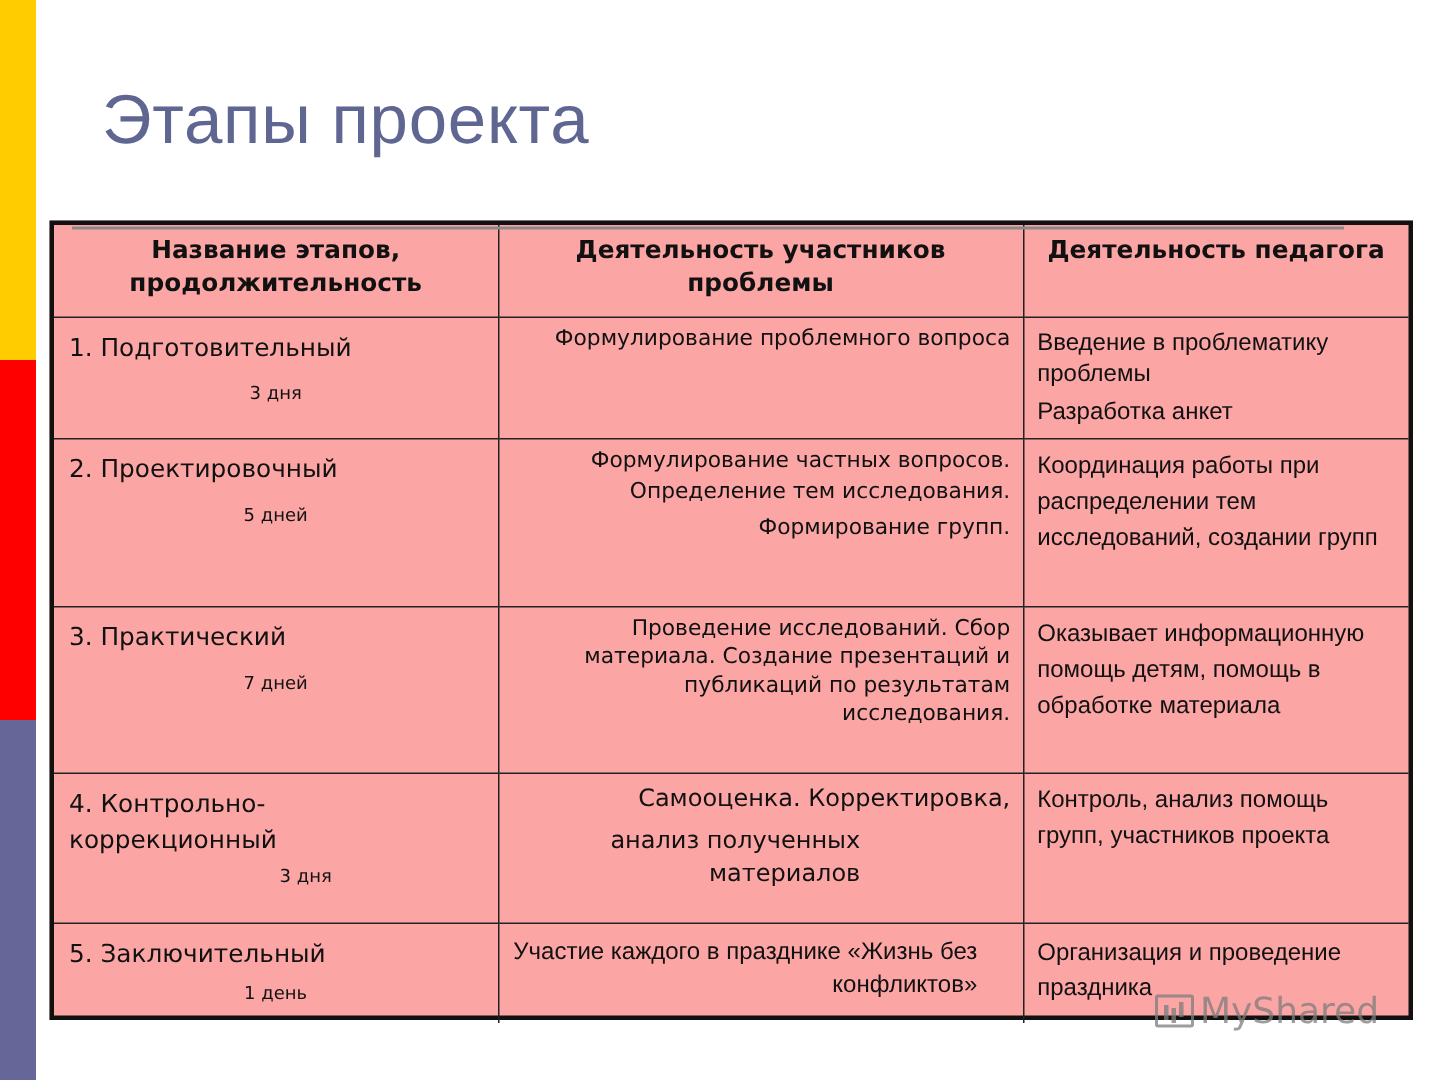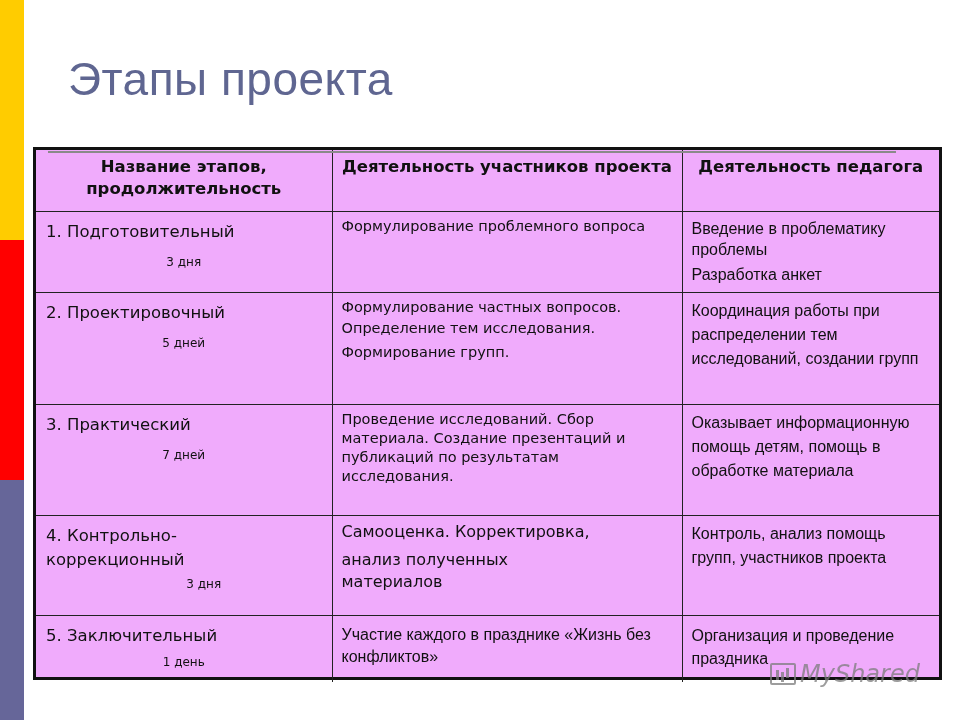--- a/index.html
+++ b/index.html
@@ -18,21 +18,21 @@
     font-family: Liberation Sans, sans-serif;
     font-size: 46px; color: #5f6691; letter-spacing: 0.5px;
   }
 
   .table-wrap {
     position: absolute; left: 33px; top: 147px;
     width: 909px; height: 533px;
     box-sizing: border-box;
     border: 3px solid #111;
     border-right-width: 3px;
-    background: #f0abfc;
+    background: #fca5a5;
   }
   .top-accent {
     position: absolute; left: 48px; top: 151px; width: 848px; height: 2px;
     background: #8a8a8a;
   }
   table {
     border-collapse: collapse; width: 100%; height: 100%;
     table-layout: fixed;
   }
   col.c1 { width: 296px; }
@@ -51,33 +51,33 @@
 
   th {
     font-family: "DejaVu Sans", sans-serif;
     font-weight: bold; font-size: 16.5px; line-height: 22px;
     text-align: center; padding-top: 6px; height: 55px;
   }
   .stage-name { display: block; padding: 8px 0 0 10px; font-size: 16.5px; line-height: 24px; }
   .stage-dur { display: block; text-align: center; font-size: 12px; line-height: 24px; padding-top: 6px; }
   .stage-dur.indent { padding-left: 40px; }
 
-  .part { padding: 5px 8px 0 9px; font-size: 14.5px; line-height: 19px; }
+  .part { padding: 5px 8px 0 9px; font-size: 14.5px; line-height: 19px; text-align: right; }
   .part p { margin: 0 0 5px 0; }
   .part.big { font-size: 16px; line-height: 22px; }
   .part.big p { margin: 0 0 6px 0; }
 
   .ped { padding: 6px 6px 0 9px; font-family: "Liberation Sans", sans-serif; font-size: 16px; line-height: 21px; margin-left: 12px; }
   .ped p { margin: 0 0 4px 0; }
   .ped.tall { line-height: 24px; }
 
   .watermark {
     position: absolute; left: 770px; top: 660px;
     font-family: "DejaVu Sans", sans-serif; font-size: 24px; color: #7d7d7d;
-    opacity: 0.75; display: flex; align-items: center; gap: 4px; font-style: italic;
+    opacity: 0.75; display: flex; align-items: center; gap: 4px;
   }
   .wm-icon {
     width: 26px; height: 22px; border: 2px solid #7d7d7d; box-sizing: border-box;
     position: relative; border-radius: 2px;
   }
   .wm-icon::after {
     content: ""; position: absolute; left: 4px; bottom: 3px; width: 3px; height: 10px;
     background: #7d7d7d; box-shadow: 5px 2px 0 #7d7d7d, 10px -2px 0 #7d7d7d;
   }
 </style>
@@ -93,21 +93,21 @@
 <div class="table-wrap">
   <table>
     <colgroup>
         <col class="c1">
         <col class="c2">
         <col class="c3">
       </colgroup>
     <tbody>
         <tr>
       <th>Название этапов, продолжительность</th>
-      <th>Деятельность участников проекта</th>
+      <th>Деятельность участников проблемы</th>
       <th>Деятельность педагога</th>
     </tr>
 
     <tr style="height:81px">
       <td>
         <span class="stage-name">1. Подготовительный</span>
         <span class="stage-dur">3 дня</span>
       </td>
       <td class="part">
         <p>Формулирование проблемного вопроса</p>

